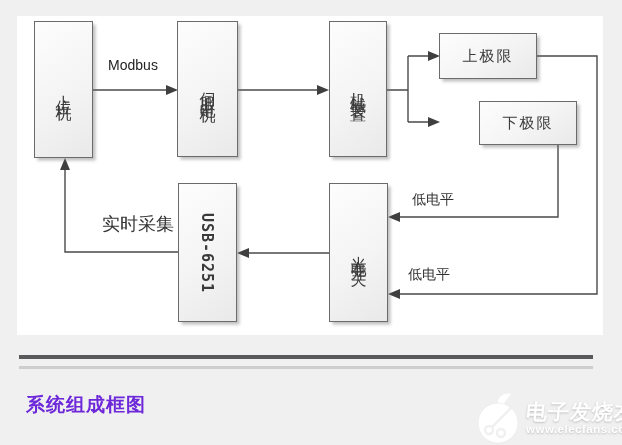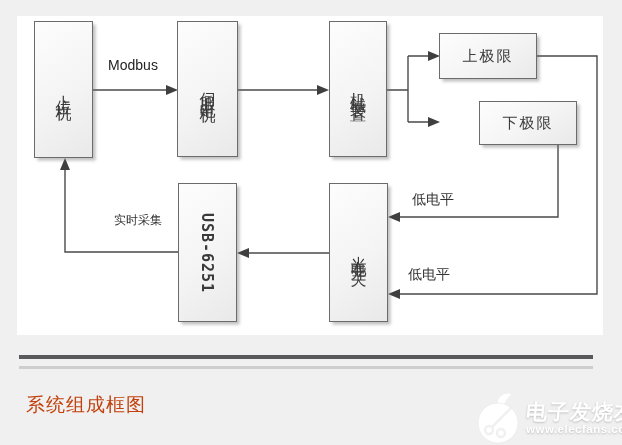--- a/index.html
+++ b/index.html
@@ -45,34 +45,34 @@
   }
 
   #box-host  { left:34px;  top:21px;  width:59px; height:137px; }
   #box-servo { left:177px; top:21px;  width:61px; height:136px; }
   #box-mech  { left:329px; top:21px;  width:58px; height:136px; }
   #box-upper { left:439px; top:33px;  width:98px; height:46px;  }
   #box-lower { left:439px; top:101px; width:98px; height:44px;margin-left:40px;  }
   #box-photo { left:329px; top:183px; width:59px; height:139px; }
   #box-usb   { left:178px; top:183px; width:59px; height:139px; }
 
-  .elabel { position:absolute; color:#333; text-align:center; font-size:12px; }
+  .elabel { position:absolute; color:#333; text-align:center; font-size:18px; }
   #lbl-modbus   { left:100px; top:57px;  width:66px; font-size:14px; color:#222; }
   #lbl-realtime { left:100px; top:212px; width:76px; }
   #lbl-voltage  { left:245px; top:212px; width:76px; }
   #lbl-low1     { left:406px; top:191px; width:54px; font-size:14px; }
   #lbl-low2     { left:402px; top:266px; width:54px; font-size:14px; }
 
   .rule { position:absolute; left:19px; width:574px; }
   #rule-dark  { top:355px; height:4px; background:#59595b; }
   #rule-light { top:366px; height:3px; background:#cecece; }
 
   #caption {
     position:absolute; left:26px; top:392px;
-    font-size:19px; font-weight:normal; letter-spacing:1px; color:#c2410c;
+    font-size:19px; font-weight:bold; letter-spacing:1px; color:#6d28d9;
   }
 
   #watermark { position:absolute; left:468px; top:390px; width:152px; height:55px; }
   #wm-logo { position:absolute; left:0; top:2px; }
   #wm-brand {
     position:absolute; left:58px; top:8px;
     font-size:21px; font-weight:bold; color:#ffffff;
     transform:skewX(-5deg); white-space:nowrap; letter-spacing:1px;
     text-shadow:0 1px 2px rgba(150,150,150,0.55);
   }

